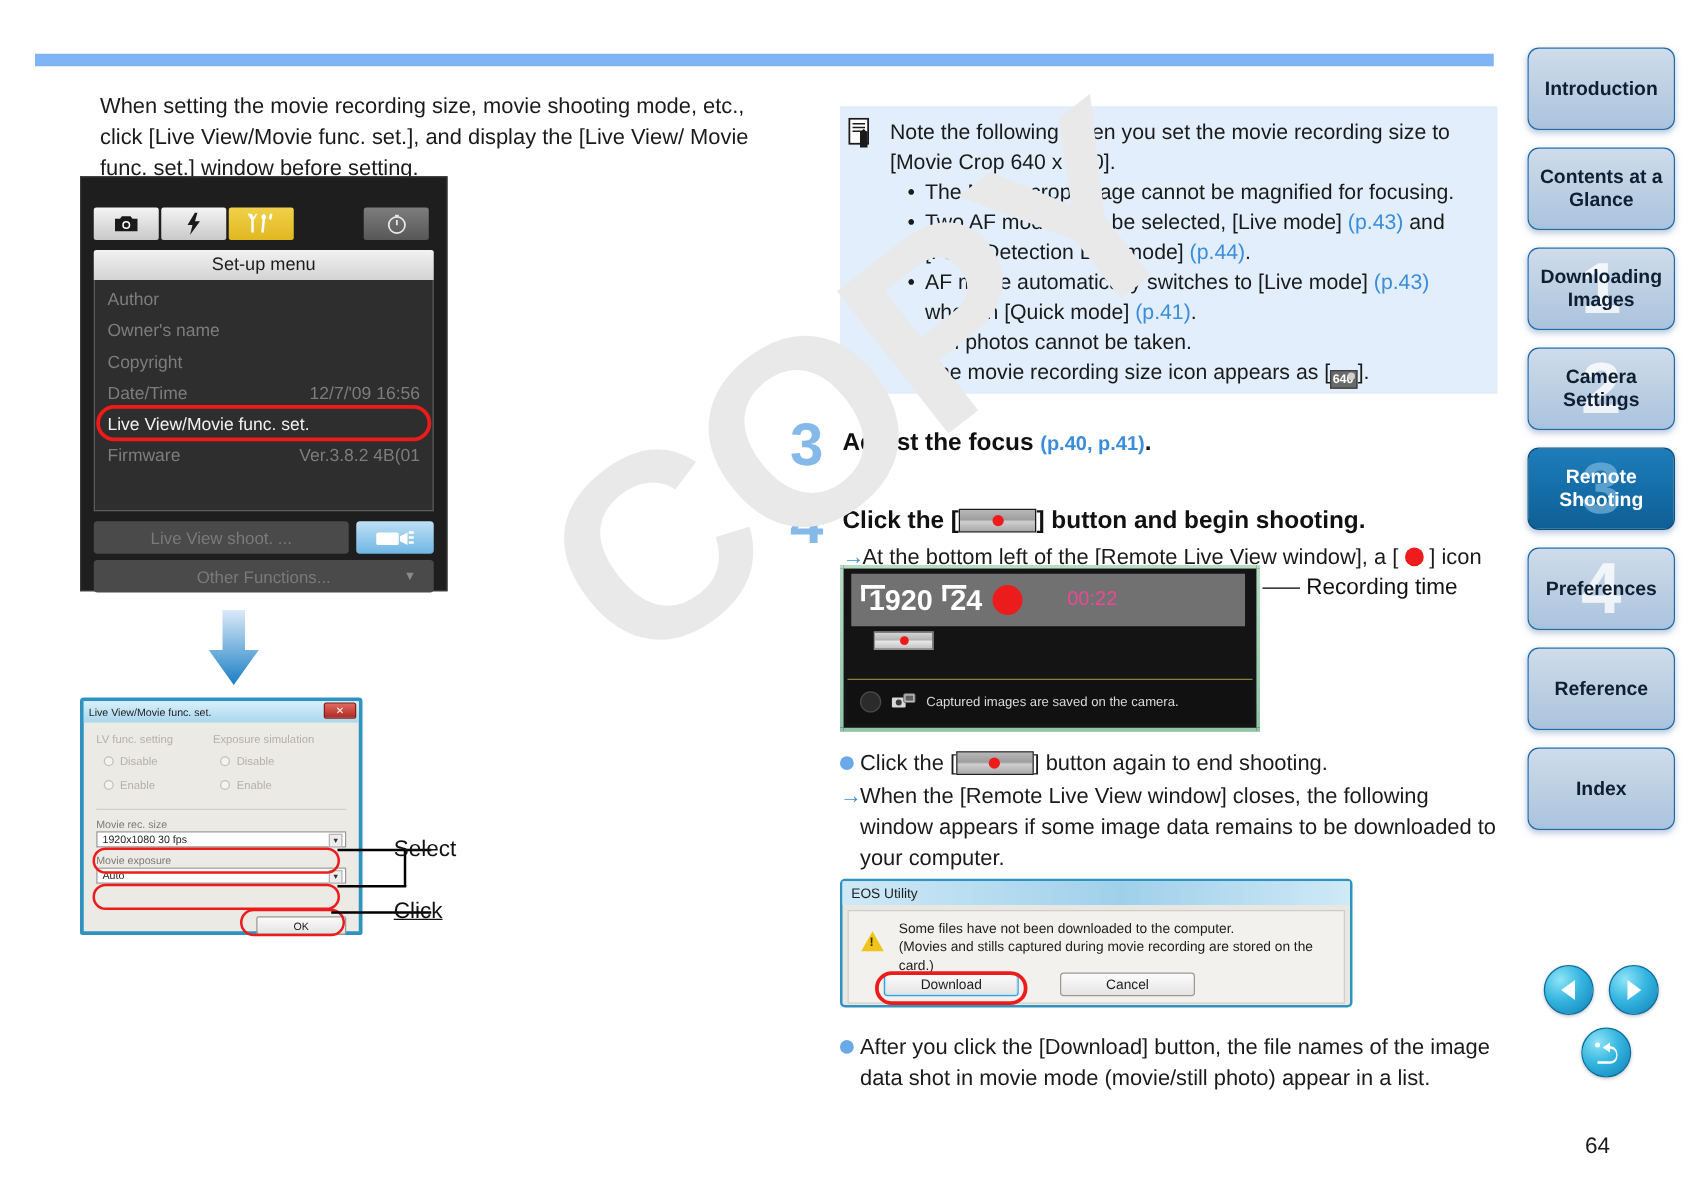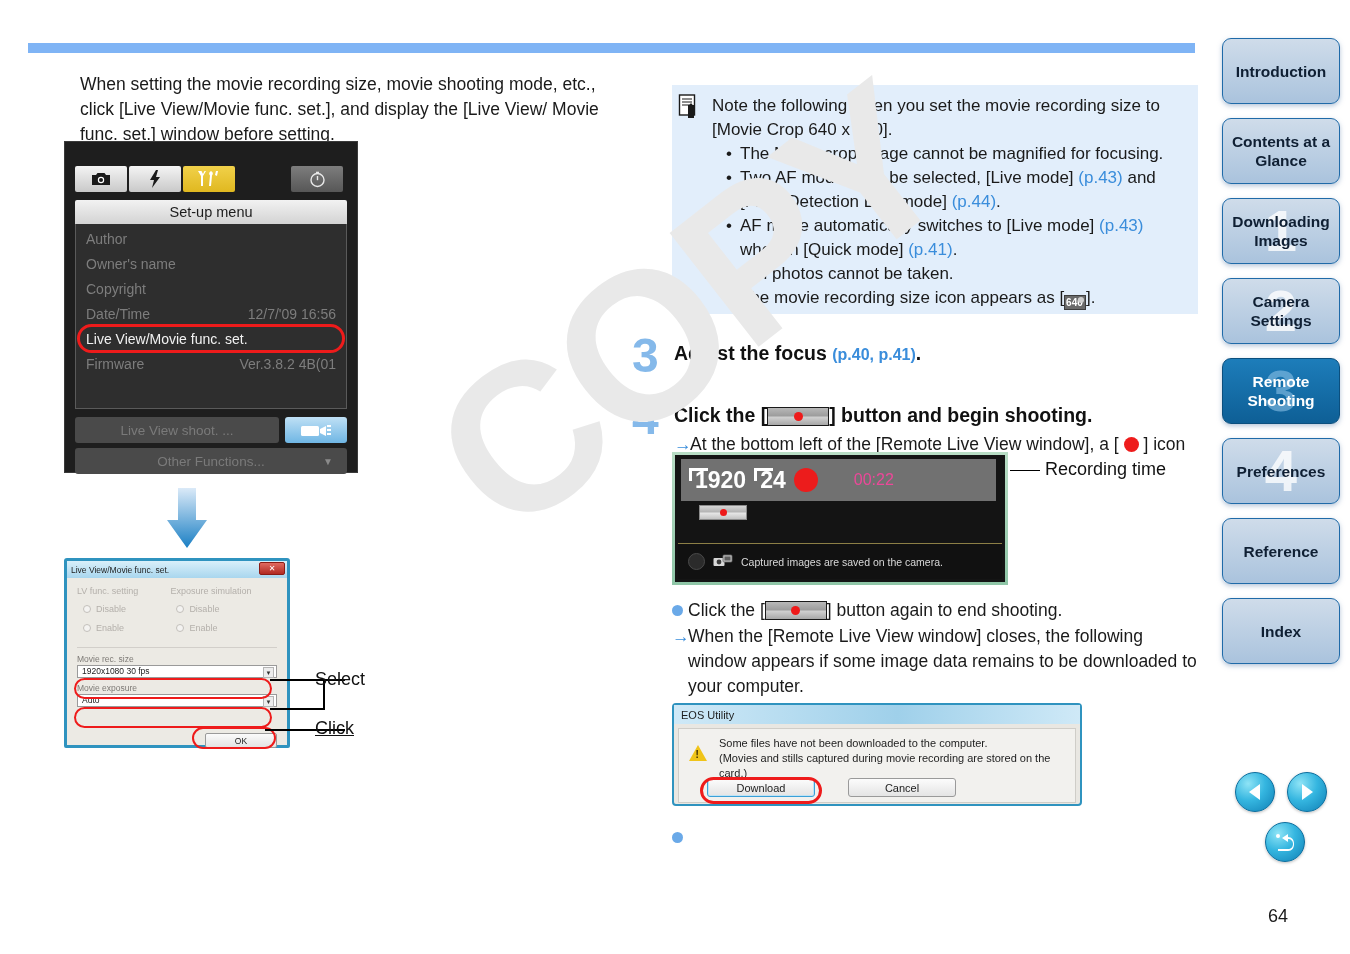--- a/index.html
+++ b/index.html
@@ -746,20 +746,21 @@
         <div class="eos-btn primary">Download</div>
         <div class="eos-btn">Cancel</div>
       </div>
       <div class="eos-ring"></div>
     </div>
   </div>
 
   <div style="position:absolute;left:672px;top:825px;width:526px;">
     <div class="sub" style="margin-top:0;">
       <span class="bullet-blue"></span>
+      <span>After you click the [Download] button, the file names of the image data shot in movie mode (movie/still photo) appear in a list.</span>
     </div>
   </div>
 
   <div class="sidebar">
     <div class="navtab">
       <span class="ghost"></span>
       <span class="lbl">Introduction</span>
     </div>
     <div class="navtab">
       <span class="ghost"></span>

